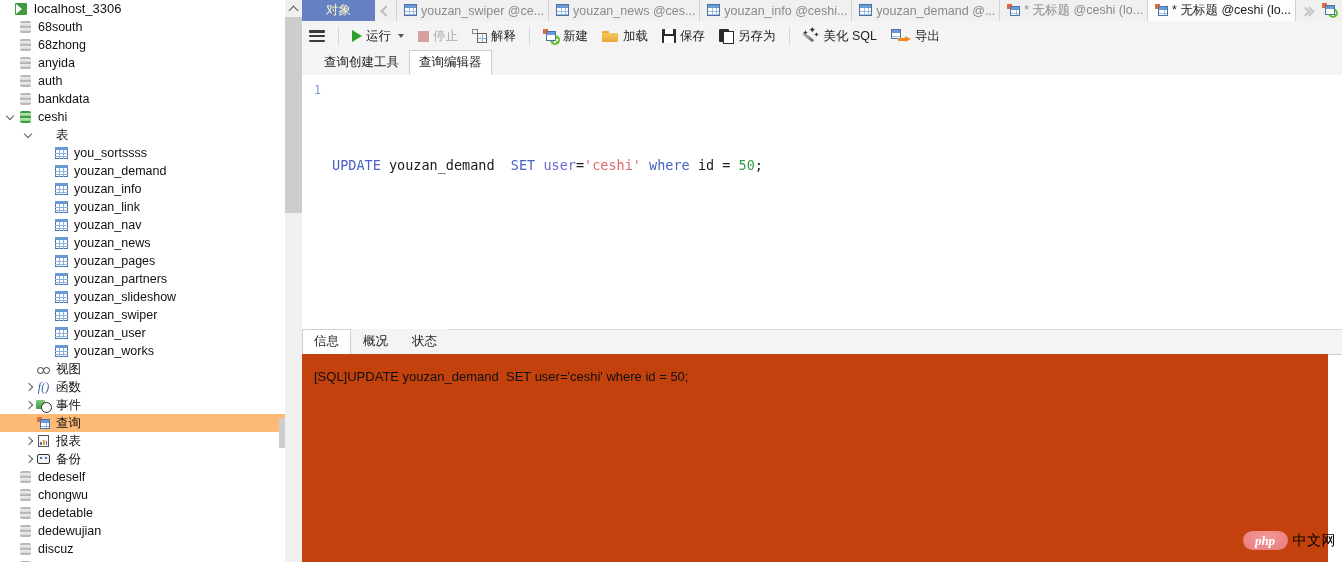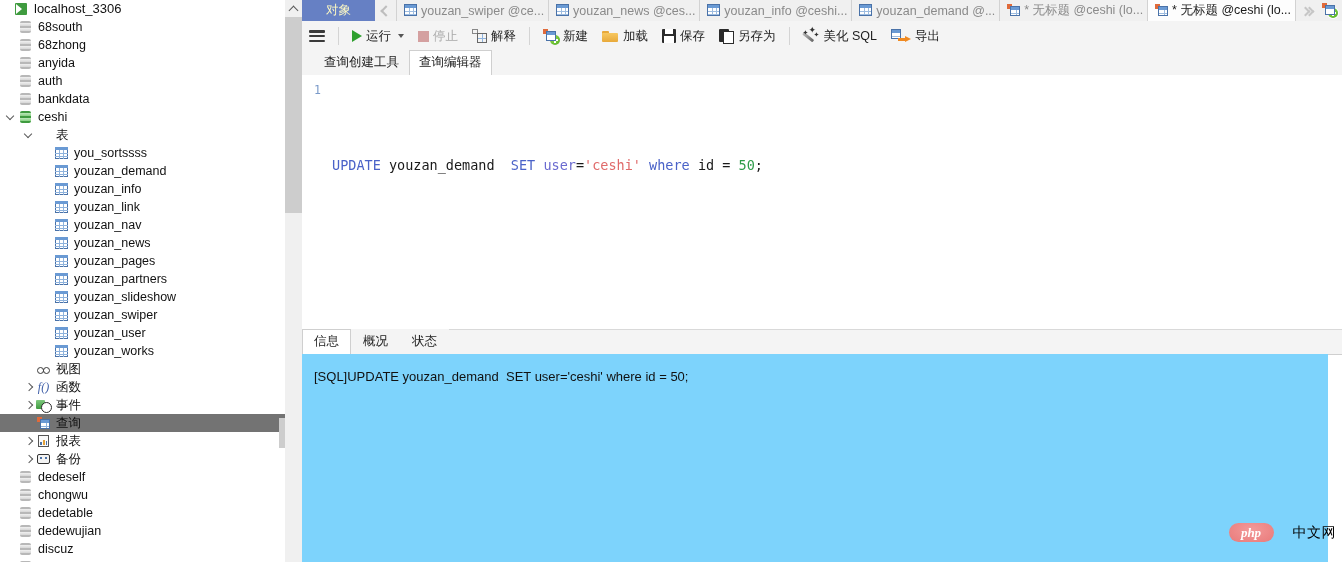--- a/index.html
+++ b/index.html
@@ -16,21 +16,21 @@
   .sidebar{
     position:absolute;left:0;top:0;width:285px;height:562px;
     background:#ffffff;overflow:hidden;
   }
   .tree{padding:0;margin:0;list-style:none;}
   .node{
     position:relative;height:18px;line-height:18px;
     display:flex;align-items:center;white-space:nowrap;
     font-size:12.5px;color:#111;
   }
-  .node.sel{background:#737373;}
+  .node.sel{background:#fdba74;}
   .twisty{
     width:13px;min-width:13px;height:18px;display:inline-block;
     position:relative;
   }
   .twisty.has:after{
     content:"";position:absolute;left:4px;top:6px;
     width:5px;height:5px;border-right:1.4px solid #5a5a5a;border-bottom:1.4px solid #5a5a5a;
     transform:rotate(-45deg);
   }
   .twisty.open:after{
@@ -350,28 +350,28 @@
   .restabs{
     position:absolute;left:0;top:0;width:1040px;height:24px;background:#f4f4f4;
     display:flex;align-items:flex-end;border-bottom:1px solid #cfcfcf;
   }
   .restab{
     padding:3px 11px 4px;font-size:12.5px;color:#222;background:#f4f4f4;
     border:1px solid transparent;border-bottom:none;
   }
   .restab.active{background:#fff;border-color:#cfcfcf;margin-bottom:-1px;padding-bottom:5px;}
   .resbody{
-    position:absolute;left:0;top:24px;width:1026px;height:209px;background:#7dd3fc;
+    position:absolute;left:0;top:24px;width:1026px;height:209px;background:#c2410c;
     padding:14px 12px;box-sizing:border-box;
   }
   .resline{font-size:13px;color:#111;line-height:18px;white-space:pre;}
 
   
   .wm{
-    position:absolute;right:6px;bottom:20px;display:flex;align-items:center;gap:19px;
+    position:absolute;right:6px;bottom:12px;display:flex;align-items:center;gap:5px;
   }
   .wm .php{
     width:45px;height:19px;border-radius:10px;
     background:radial-gradient(ellipse at 50% 35%,#f39a9a,#e97a7a);
     color:#fff;font-style:italic;font-weight:bold;font-size:13px;
     display:flex;align-items:center;justify-content:center;
     font-family:"Liberation Serif",serif;
   }
   .wm .cn{font-size:14px;color:#000000;letter-spacing:0.5px;}
 </style>

